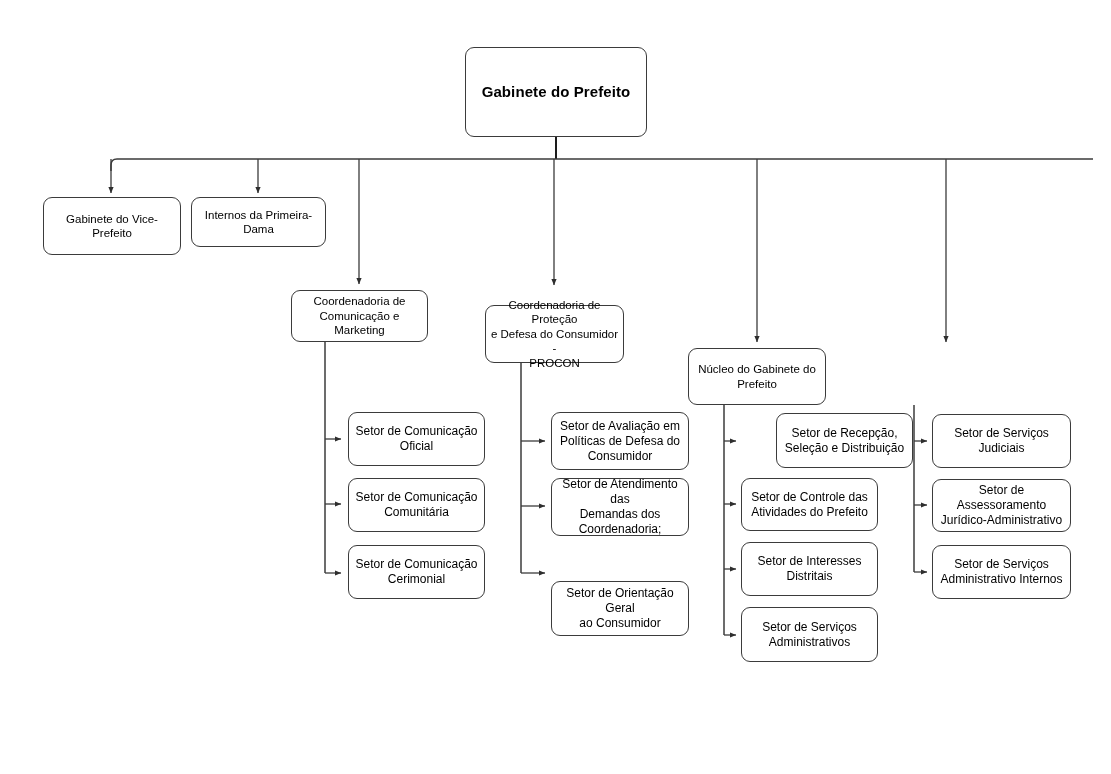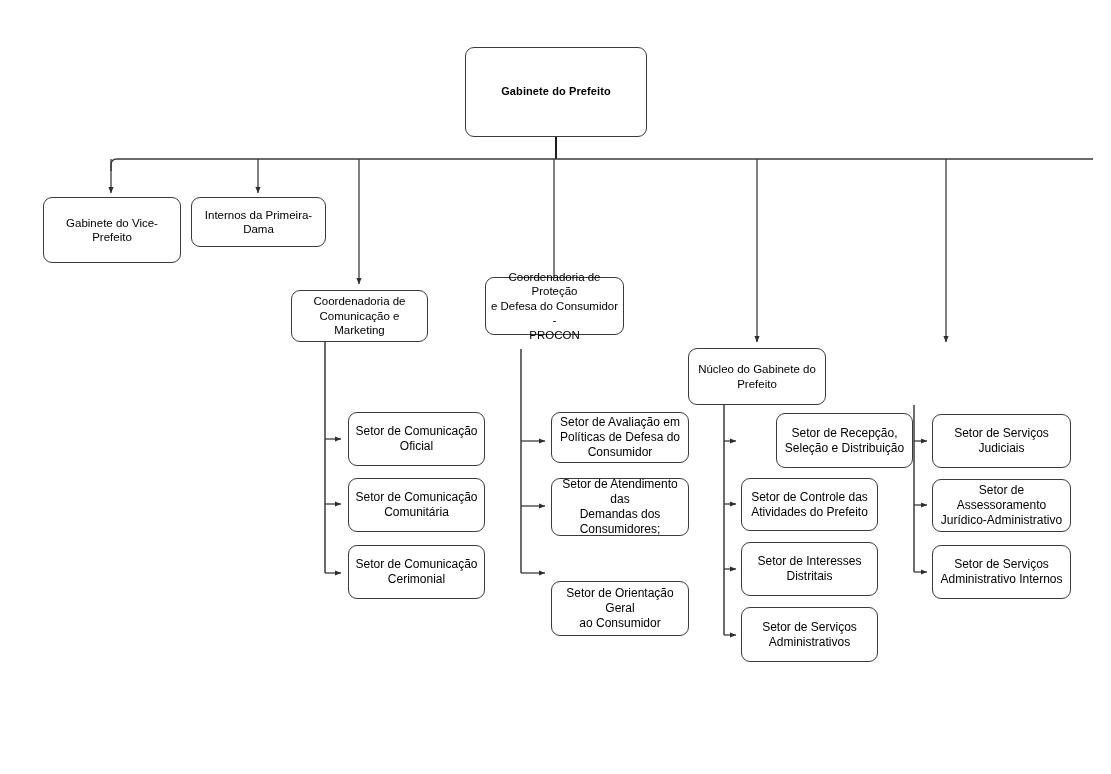--- a/index.html
+++ b/index.html
@@ -35,21 +35,21 @@
     display: flex;
     align-items: center;
     justify-content: center;
     text-align: center;
     color: #000000;
     line-height: 1.25;
     padding: 2px 4px;
     z-index: 2;
   }
   .node-root {
-    font-size: 11px;
+    font-size: 15px;
     font-weight: bold;
     letter-spacing: 0.1px;
   }
   .node-l1 {
     font-size: 11.5px;
     font-weight: normal;
   }
   .node-leaf {
     font-size: 12px;
     font-weight: normal;
@@ -101,35 +101,35 @@
     <path d="M914,405 L914,572" stroke="#3b3b3b" stroke-width="1.5" fill="none"></path>
     <path d="M914,441 L927,441" stroke="#3b3b3b" stroke-width="1.3" fill="none" marker-end="url(#arrow)"></path>
     <path d="M914,505 L927,505" stroke="#3b3b3b" stroke-width="1.3" fill="none" marker-end="url(#arrow)"></path>
     <path d="M914,572 L927,572" stroke="#3b3b3b" stroke-width="1.3" fill="none" marker-end="url(#arrow)"></path>
   </svg>
 
   <div class="node node-root" style="left:465px; top:47px; width:182px; height:90px;">
     <span class="node-label">Gabinete do Prefeito</span>
   </div>
 
-  <div class="node node-l1" style="left:43px; top:197px; width:138px; height:66px;">
+  <div class="node node-l1" style="left:43px; top:197px; width:138px; height:58px;">
     <span class="node-label">Gabinete do Vice-Prefeito</span>
   </div>
 
   <div class="node node-l1" style="left:191px; top:197px; width:135px; height:50px;">
     <span class="node-label">Internos da Primeira-
 Dama</span>
   </div>
 
   <div class="node node-l1" style="left:291px; top:290px; width:137px; height:52px;">
     <span class="node-label">Coordenadoria de
 Comunicação e Marketing</span>
   </div>
 
-  <div class="node node-l1" style="left:485px; top:277px; width:139px; height:58px;">
+  <div class="node node-l1" style="left:485px; top:305px; width:139px; height:58px;">
     <span class="node-label">Coordenadoria de Proteção
 e Defesa do Consumidor -
 PROCON</span>
   </div>
 
   <div class="node node-l1" style="left:688px; top:348px; width:138px; height:57px;">
     <span class="node-label">Núcleo do Gabinete do
 Prefeito</span>
   </div>
 
@@ -140,29 +140,29 @@
   </div>
   <div class="node node-leaf" style="left:348px; top:478px; width:137px; height:54px;">
     <span class="node-label">Setor de Comunicação
 Comunitária</span>
   </div>
   <div class="node node-leaf" style="left:348px; top:545px; width:137px; height:54px;">
     <span class="node-label">Setor de Comunicação
 Cerimonial</span>
   </div>
 
-  <div class="node node-leaf" style="left:551px; top:412px; width:138px; height:51px;">
+  <div class="node node-leaf" style="left:551px; top:412px; width:138px; height:58px;">
     <span class="node-label">Setor de Avaliação em
 Políticas de Defesa do
 Consumidor</span>
   </div>
   <div class="node node-leaf" style="left:551px; top:478px; width:138px; height:58px;">
     <span class="node-label">Setor de Atendimento das
 Demandas dos
-Consumidores;</span>
+Coordenadoria;</span>
   </div>
   <div class="node node-leaf" style="left:551px; top:545px; width:138px; height:55px;margin-top:36px;">
     <span class="node-label">Setor de Orientação Geral
 ao Consumidor</span>
   </div>
 
   <div class="node node-leaf" style="left:776px; top:413px; width:137px; height:55px;">
     <span class="node-label">Setor de Recepção,
 Seleção e Distribuição</span>
   </div>

